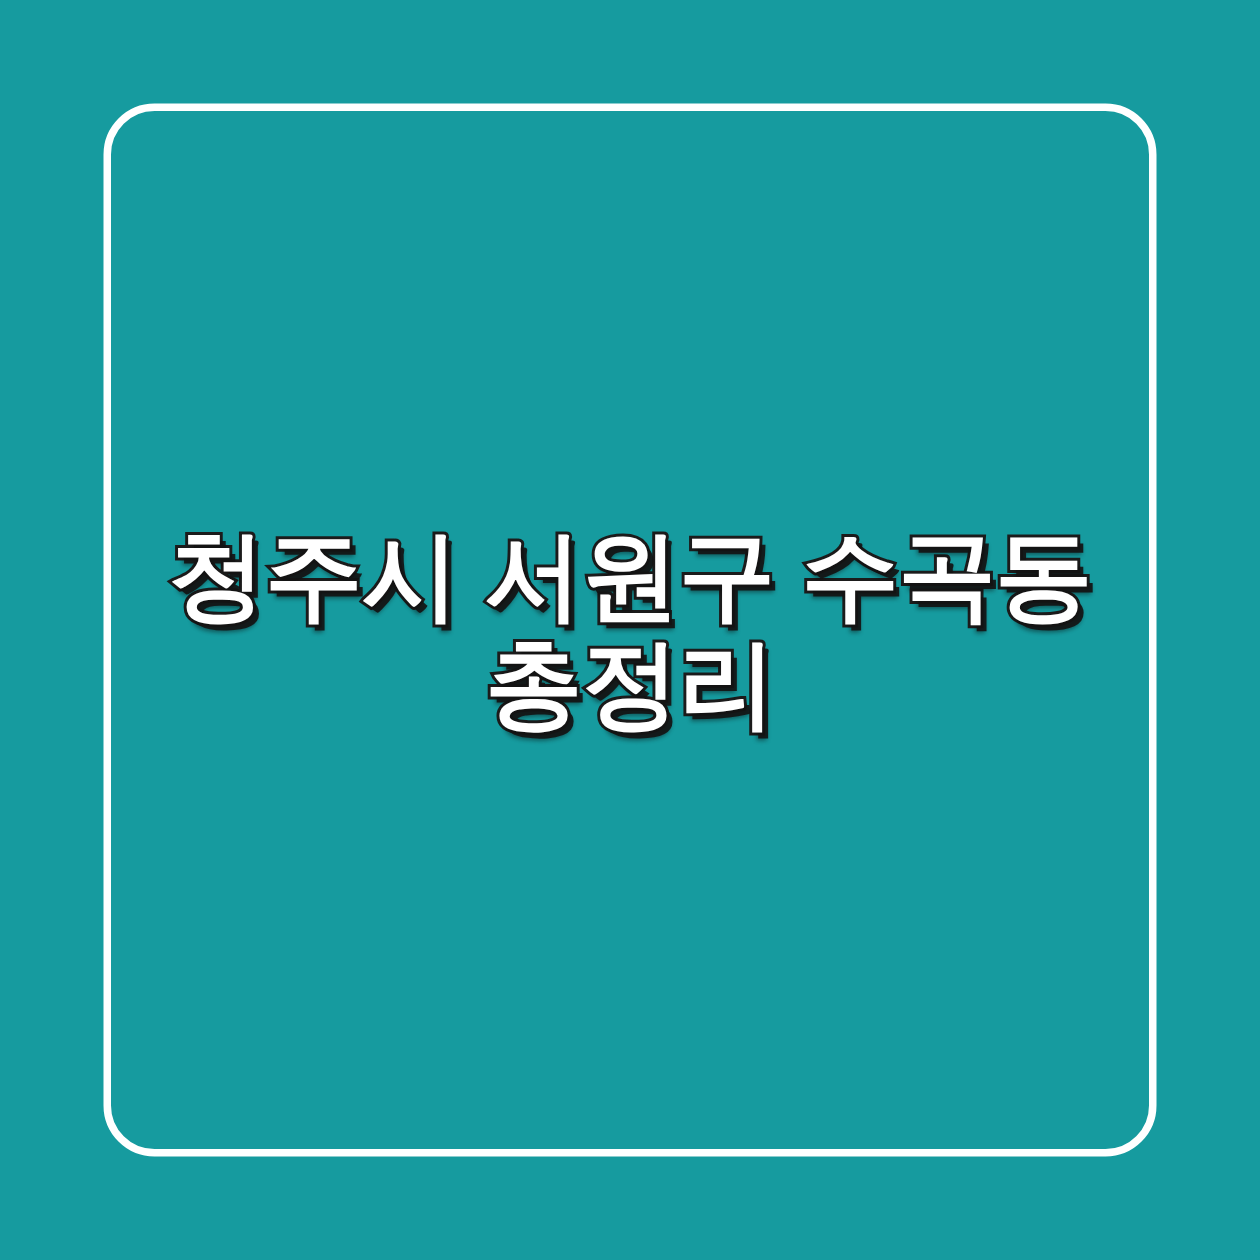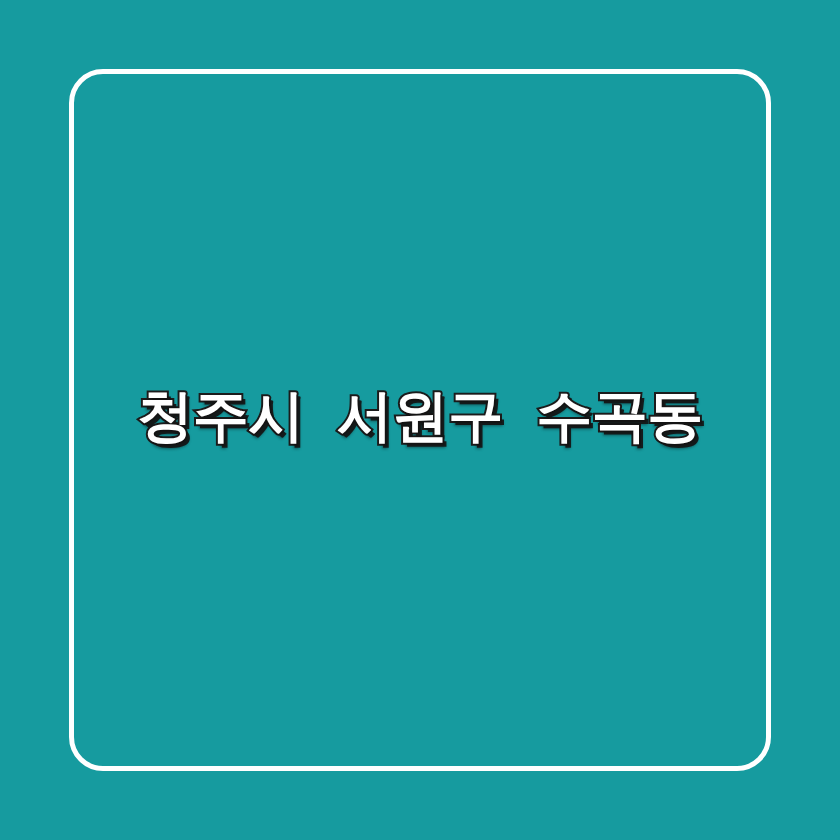--- a/index.html
+++ b/index.html
@@ -47,38 +47,39 @@
     justify-content: center;
     padding: 0 86px;
     box-sizing: border-box;
   }
 
   .headline-line {
     display: block;
     width: 100%;
     text-align: center;
     color: #ffffff;
-    font-family: Liberation Mono, monospace;
+    font-family: Liberation Sans, sans-serif;
     font-weight: 700;
-    font-size: 56px;
+    font-size: 65px;
     line-height: 72px;
     letter-spacing: -0.5px;
     white-space: nowrap;
     
     -webkit-text-stroke: 4px #1b1b1b;
     paint-order: stroke fill;
     text-shadow:
        4px 4px 0 rgba(20,20,20,0.92),
        3px 5px 3px rgba(10,10,10,0.45);
   }
 </style>
 </head>
 <body>
 
 <div id="thumbnail-card">
 
   <div id="decorative-frame"></div>
 
   <div id="headline-block">
     <span class="headline-line">청주시 서원구 수곡동</span>
+    <span class="headline-line">총정리</span>
   </div>
 
 </div>
 
 </body></html>

